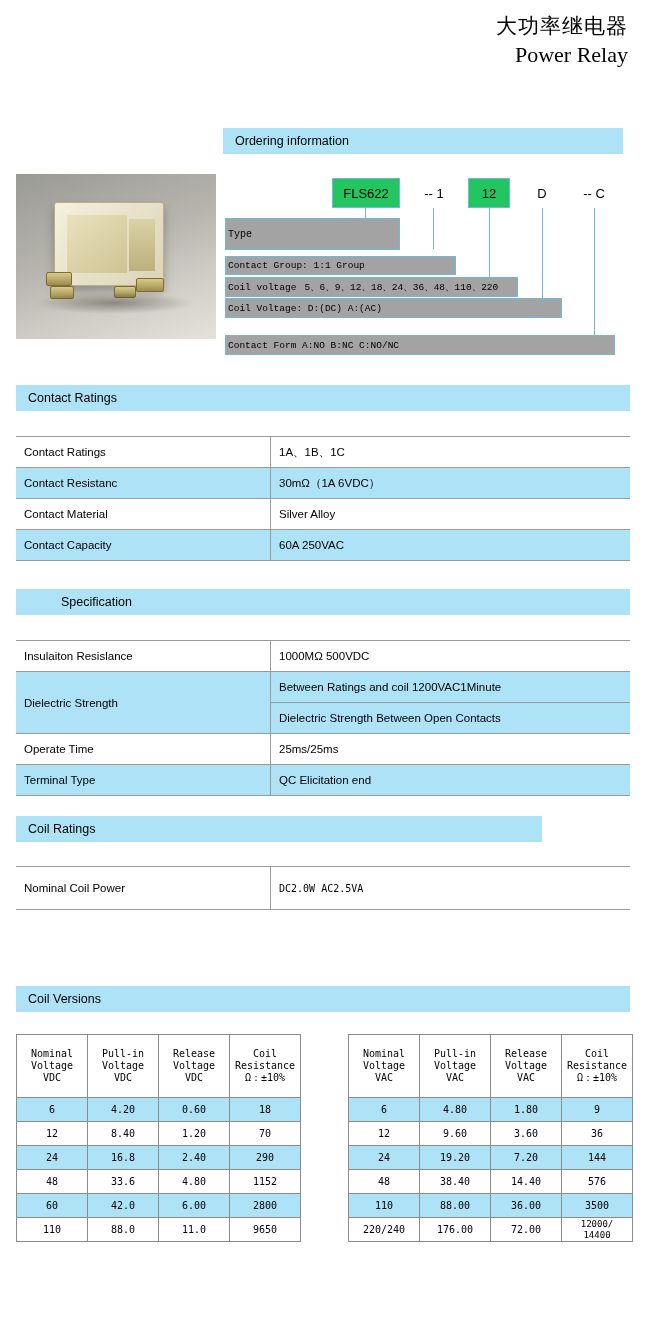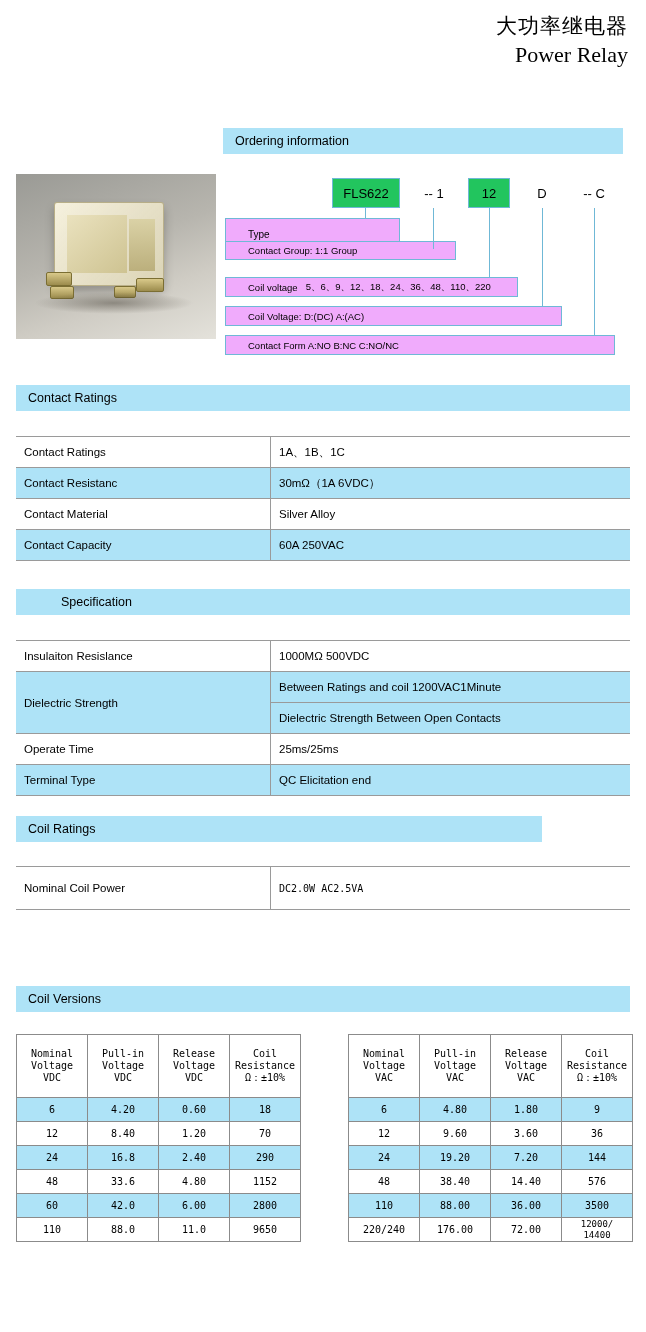--- a/index.html
+++ b/index.html
@@ -110,28 +110,28 @@
     left: 18px;
     top: 118px;
     width: 160px;
     height: 22px;
     border-radius: 50%;
     background: radial-gradient(ellipse at center, rgba(60,55,45,0.45) 0%, rgba(120,115,105,0.0) 70%);
   }
 
   .ord-box {
     position: absolute;
-    background: #f0abfc;
+    background: #a3a3a3;
     border: 1px solid #6fb8d6;
     box-sizing: border-box;
     display: flex;
     align-items: center;
-    padding-left: 22px;
+    padding-left: 2px;
     font-size: 9.5px;
-    font-family: Liberation Sans, sans-serif;
+    font-family: Liberation Mono, monospace;
     color: #000;
   }
   .ord-code {
     position: absolute;
     background: #22c55e;
     border: 1px solid #6fb8d6;
     box-sizing: border-box;
     display: flex;
     align-items: center;
     justify-content: center;
@@ -227,26 +227,26 @@
     <div class="shadow-ellipse"></div>
   </div>
 
   <div class="ord-code" style="left:332px;top:178px;width:68px;height:30px;">FLS622</div>
   <div class="ord-plain" style="left:412px;top:178px;width:44px;height:30px;">-- 1</div>
   <div class="ord-code" style="left:468px;top:178px;width:42px;height:30px;">12</div>
   <div class="ord-plain" style="left:522px;top:178px;width:40px;height:30px;">D</div>
   <div class="ord-plain" style="left:572px;top:178px;width:44px;height:30px;">-- C</div>
 
   <div class="ord-box" style="left:225px;top:218px;width:175px;height:32px;font-size:10px;">Type</div>
-  <div class="ord-box" style="left:225px;top:241px;width:231px;height:19px;">Contact Group: 1:1 Group</div>
+  <div class="ord-box" style="left:225px;top:256px;width:231px;height:19px;">Contact Group: 1:1 Group</div>
   <div class="ord-box" style="left:225px;top:277px;width:293px;height:20px;">
     <span>Coil voltage</span>
     <span style="margin-left:8px;">5、6、9、12、18、24、36、48、110、220</span>
   </div>
-  <div class="ord-box" style="left:225px;top:306px;width:337px;height:20px;">Coil Voltage: D:(DC)  A:(AC)</div>
+  <div class="ord-box" style="left:225px;top:298px;width:337px;height:20px;">Coil Voltage: D:(DC)  A:(AC)</div>
   <div class="ord-box" style="left:225px;top:335px;width:390px;height:20px;">Contact Form   A:NO  B:NC  C:NO/NC</div>
 
   <div class="vline" style="left:365px;top:208px;height:10px;"></div>
   <div class="vline" style="left:433px;top:208px;height:41px;"></div>
   <div class="vline" style="left:489px;top:208px;height:69px;"></div>
   <div class="vline" style="left:542px;top:208px;height:98px;"></div>
   <div class="vline" style="left:594px;top:208px;height:127px;"></div>
 
   <div class="bar" style="left:16px;top:385px;width:614px;height:26px;">Contact  Ratings</div>
   <table class="spec" style="left:16px;top:436px;width:614px;">

